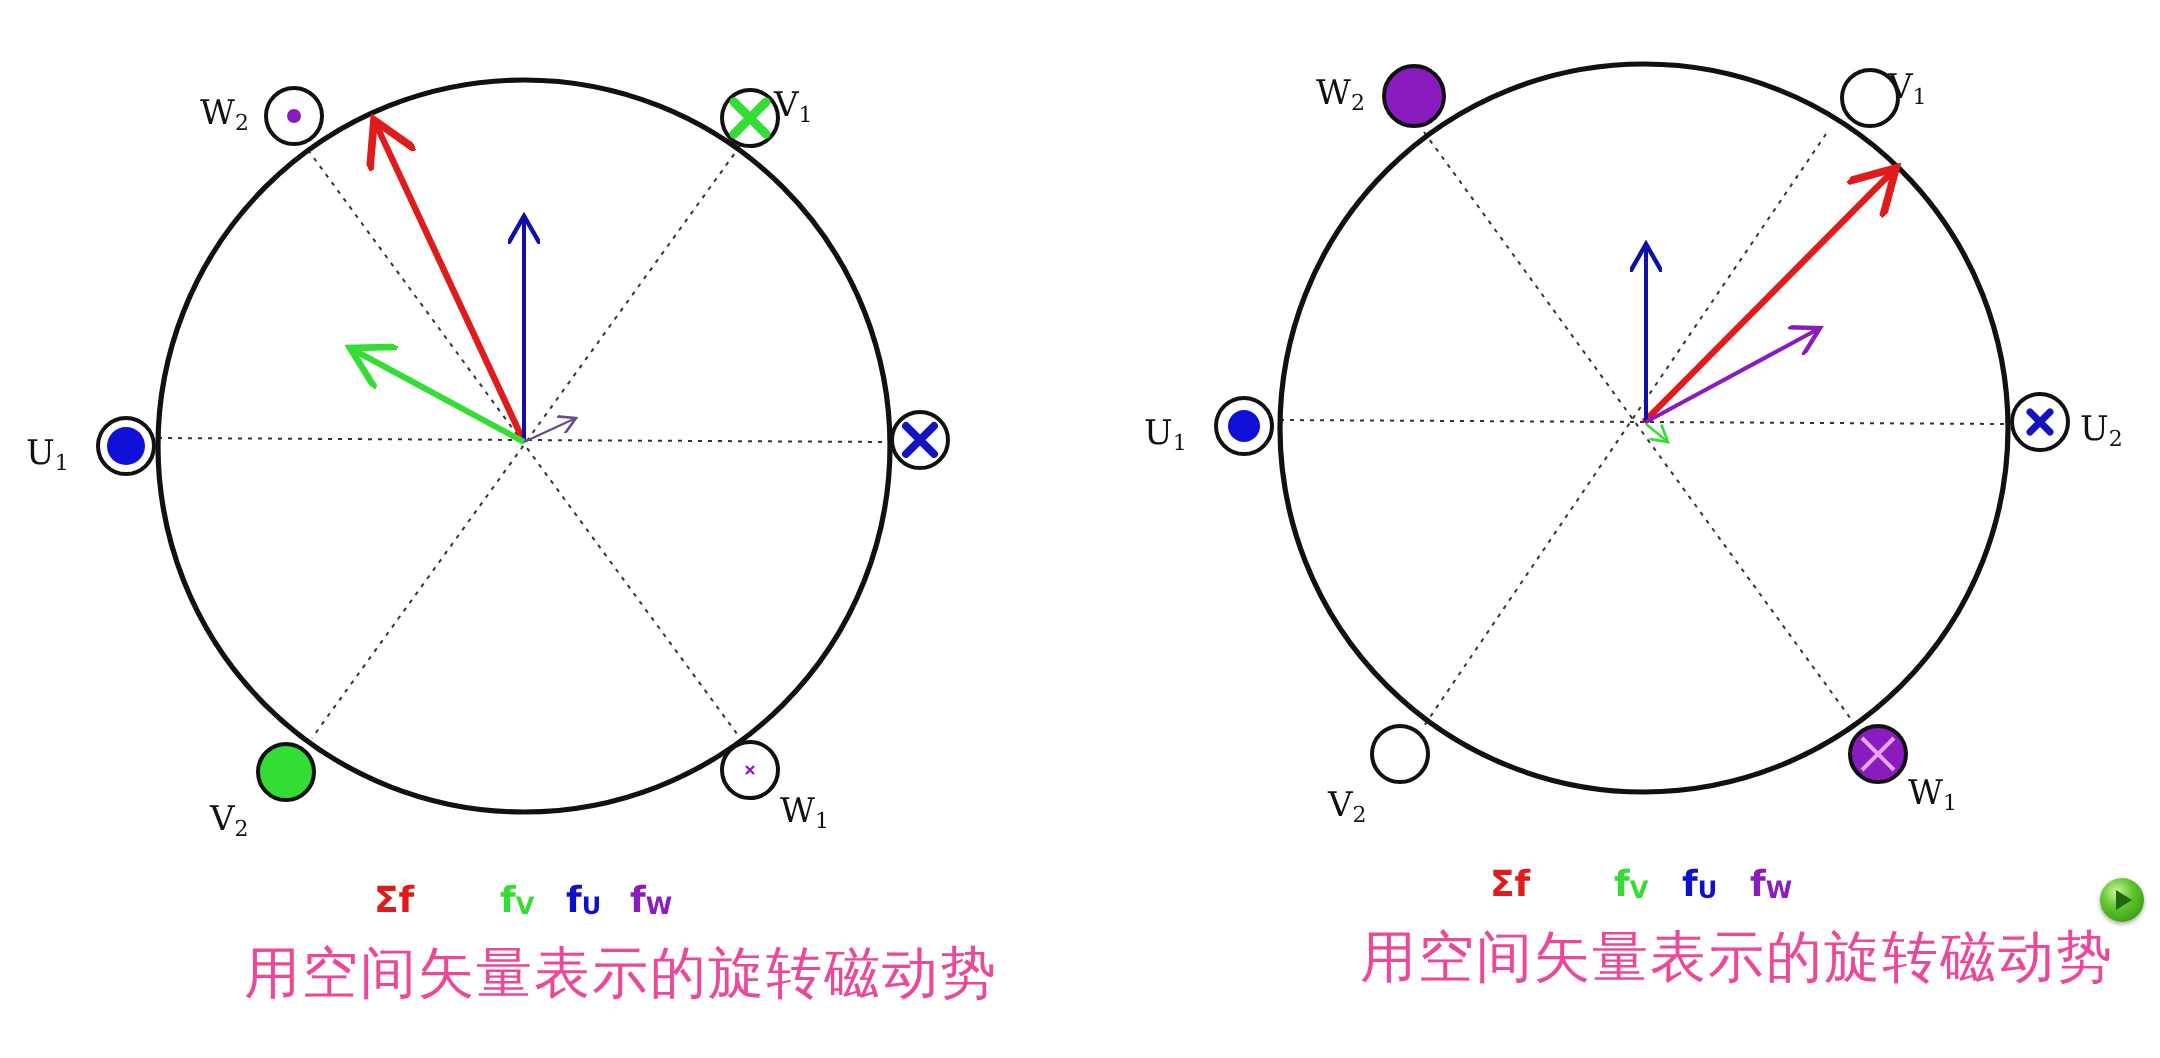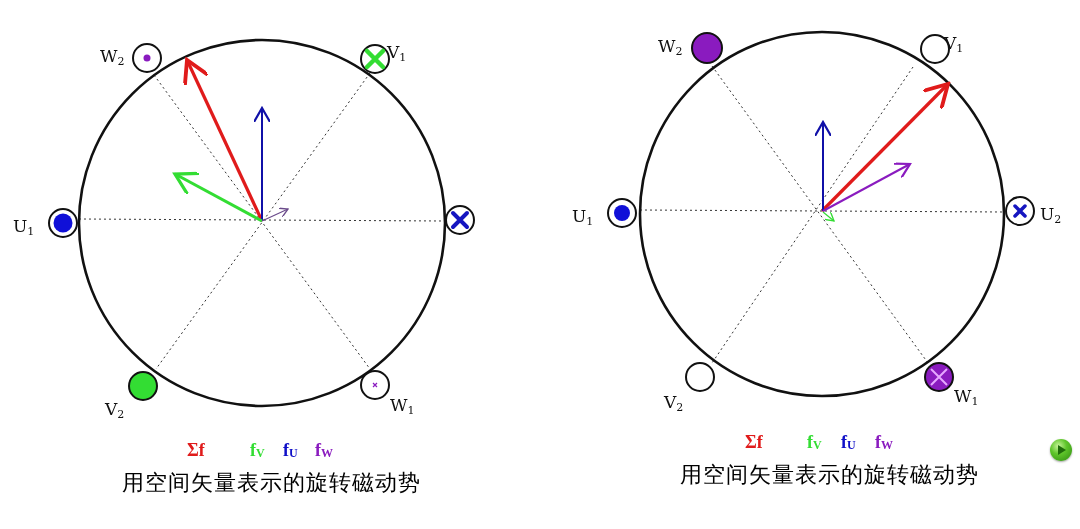--- a/index.html
+++ b/index.html
@@ -1,24 +1,24 @@
 <!DOCTYPE html>
 <html><head>
 <meta charset="utf-8">
 <style>
   html, body { margin: 0; padding: 0; background: #ffffff; }
   body { width: 1080px; height: 529px; position: relative; overflow: hidden;
          font-family: "DejaVu Serif", serif; }
   .stage { position: absolute; left: 0; top: 0; width: 1080px; height: 529px; }
   .legend { position: absolute; font-family: "DejaVu Sans", sans-serif; font-weight: bold;
             font-size: 18px; white-space: nowrap; }
-  .legend span { position: absolute; top: 0; font-family: Liberation Serif, serif; }
+  .legend span { position: absolute; top: 0; }
   .legend sub { font-size: 12px; vertical-align: -1px; }
-  .caption { position: absolute; font-family: "DejaVu Sans", sans-serif; font-size: 22px;
-             color: #000000; letter-spacing: 1px; white-space: nowrap; }
+  .caption { position: absolute; font-family: "DejaVu Sans", sans-serif; font-size: 28px;
+             color: #ec4899; letter-spacing: 1px; white-space: nowrap; }
   .play { position: absolute; left: 1050px; top: 439px; width: 22px; height: 22px; border-radius: 50%;
           background: radial-gradient(circle at 38% 32%, #c8f59a 0%, #5fc52b 40%, #2d8a10 100%);
           box-shadow: 0 1px 2px rgba(0,0,0,0.35); cursor: pointer; }
   .play::after { content: ""; position: absolute; left: 8px; top: 6px; width: 0; height: 0;
                  border-top: 5px solid transparent; border-bottom: 5px solid transparent;
                  border-left: 8px solid #1f6a0a; }
   .lbl { font-family: "DejaVu Serif", serif; font-size: 17px; fill: #111; }
   .sub { font-size: 11px; }
 </style>
 </head>

